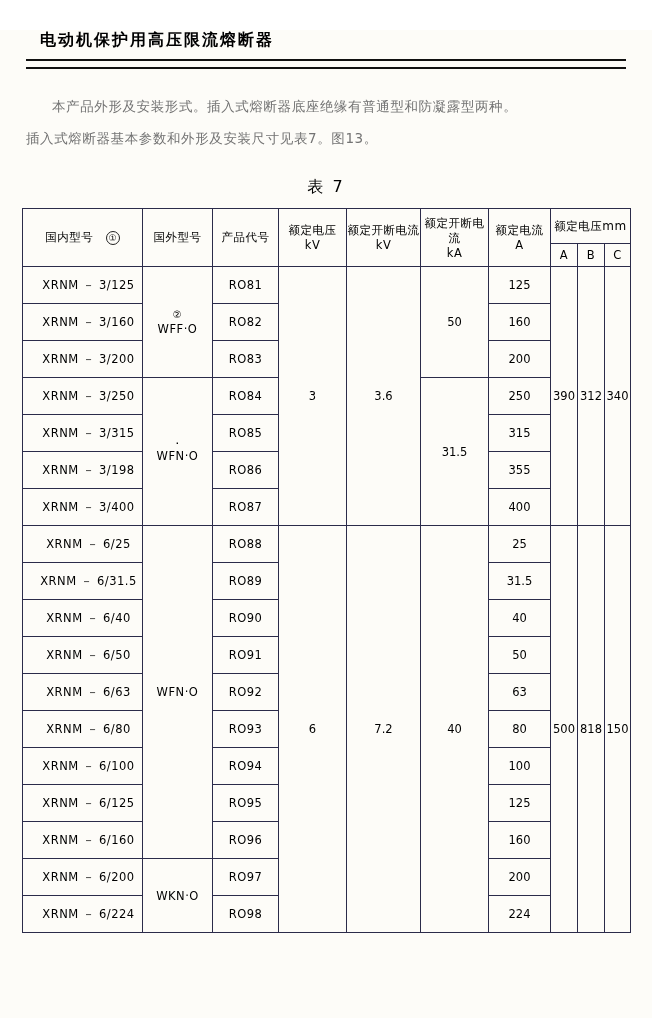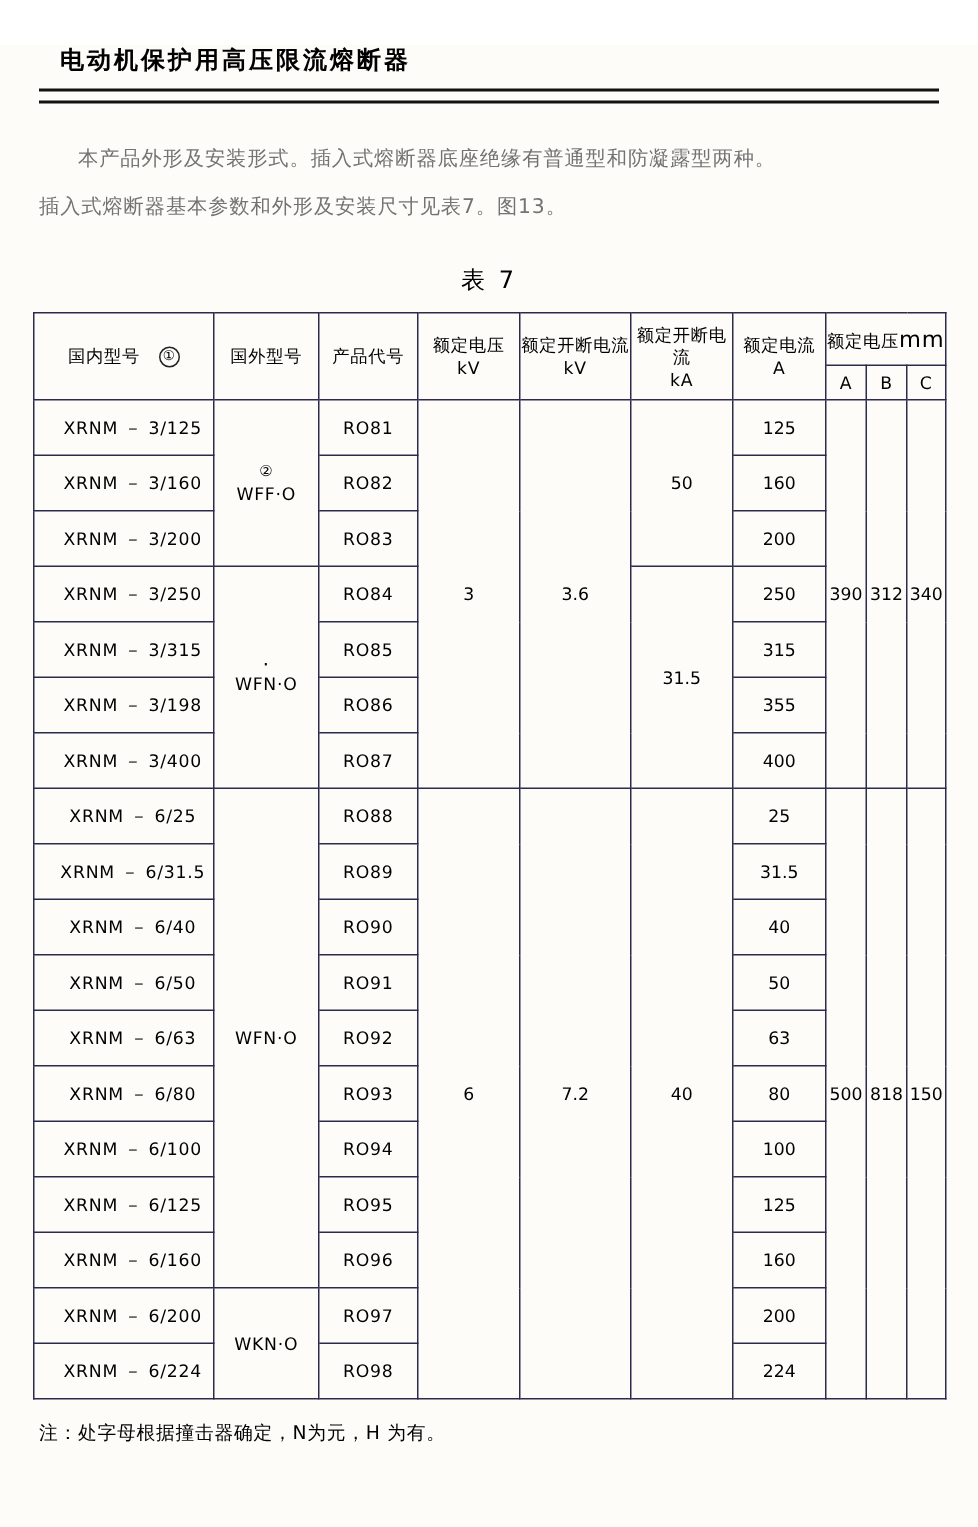--- a/index.html
+++ b/index.html
@@ -85,21 +85,21 @@
     vertical-align: middle;
     padding: 0;
     font-weight: normal;
   }
   .hdr td {
     height: 34px;
     font-size: 11.5px;
     letter-spacing: 0.5px;
   }
   .unit {
-    font-size: 15px;
+    font-size: 12px;
   }
   .data td {
     height: 36px;
     font-size: 11.5px;
   }
   .model {
     text-align: left;
     padding-left: 12px !important;
     letter-spacing: 0.5px;
     font-size: 11.5px;
@@ -328,15 +328,14 @@
         </tr>
         <tr class="data">
           <td class="model">XRNM － 6/224</td>
           <td class="code">RO98</td>
           <td>224</td>
         </tr>
       </tbody>
     </table>
   </div>
 
-  <div class="note">注：处字母根据撞击器确定，N为元，H 为有。</div>
 
 </div>
 
 </body></html>

